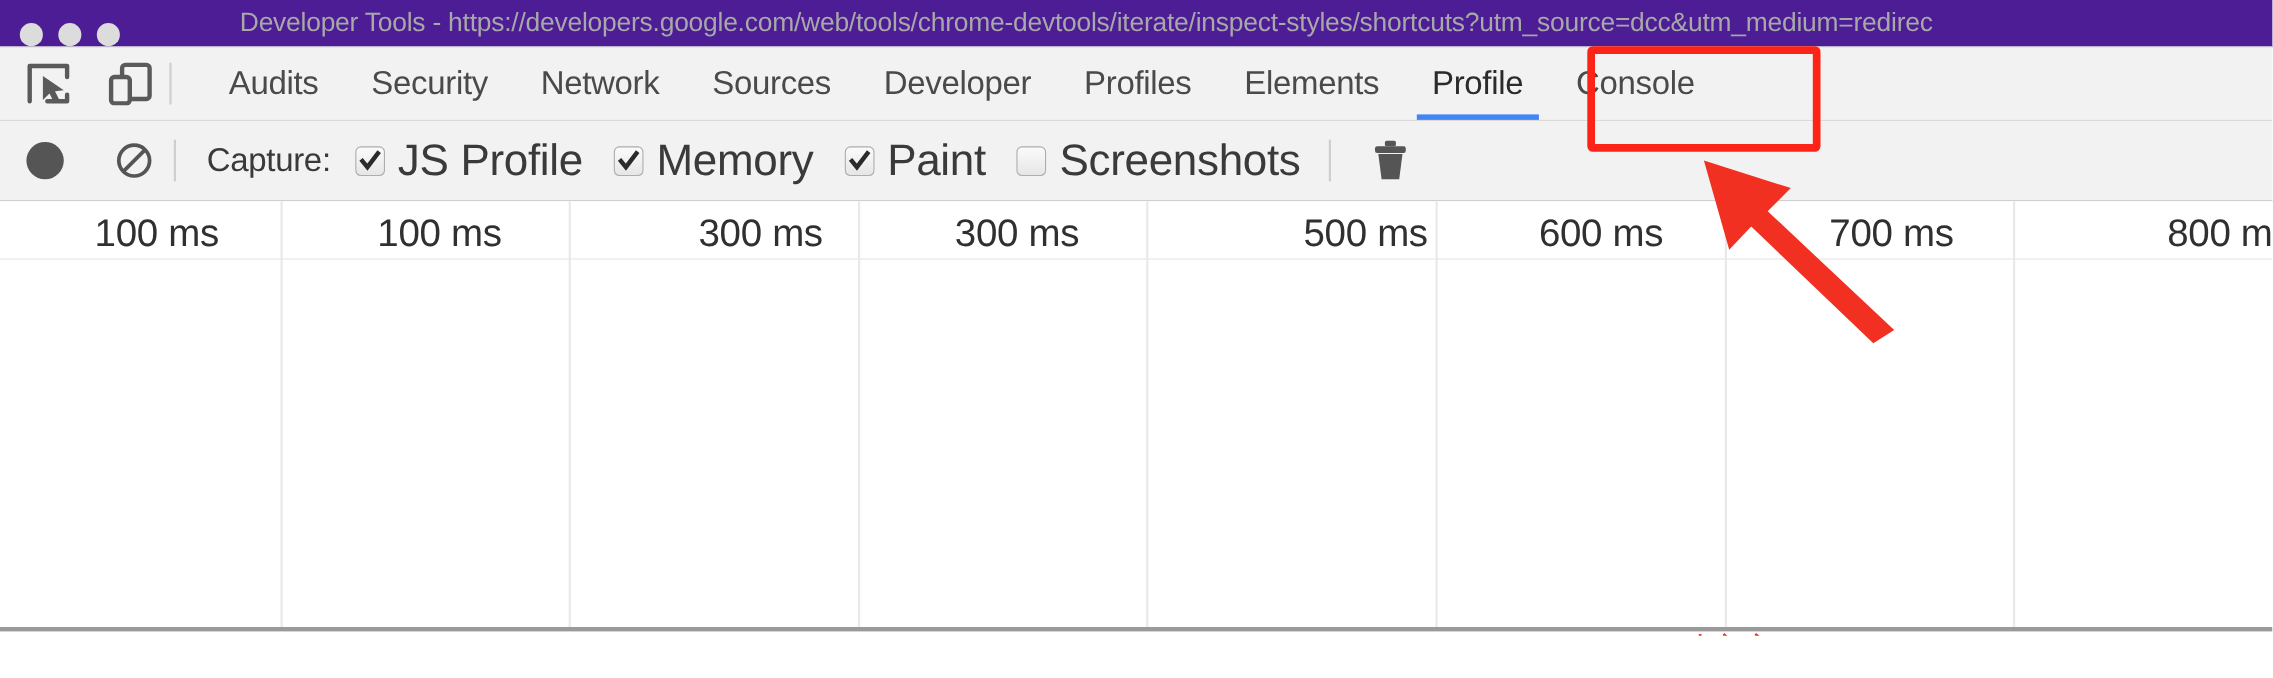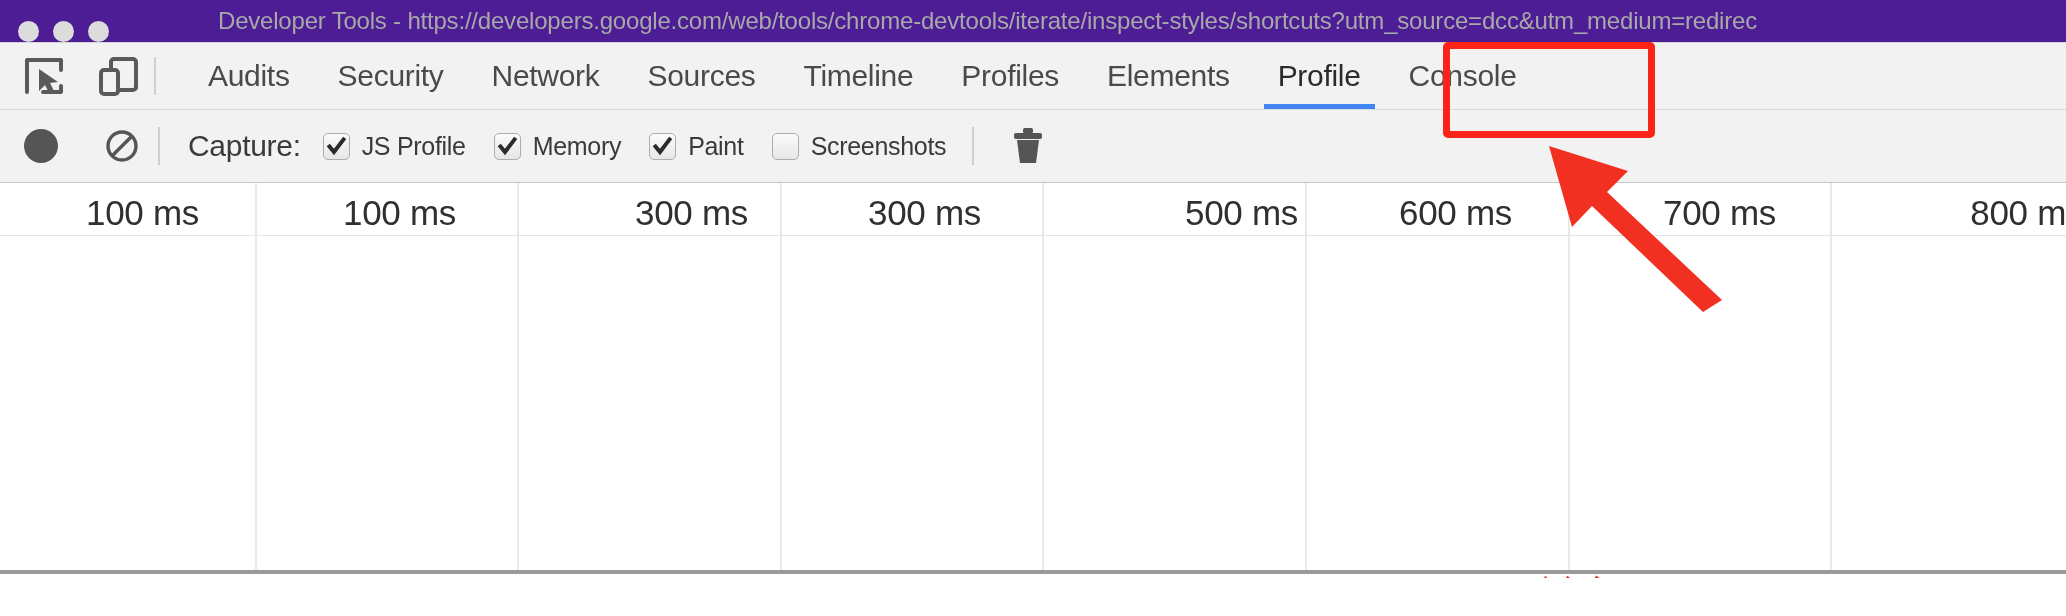--- a/index.html
+++ b/index.html
@@ -176,21 +176,21 @@
     border: 1px solid #adadad;
     background: linear-gradient(#fbfbfb, #e6e6e6);
     display: flex;
     align-items: center;
     justify-content: center;
     box-sizing: border-box;
     flex: 0 0 auto;
   }
   .cbox svg { display: block; }
   .clabel {
-    font-size: 25px;
+    font-size: 40px;
     color: #3a3a3a;
     white-space: nowrap;
     letter-spacing: -0.3px;
   }
 
   
   .timeline {
     position: relative;
     height: 395px;
     background: #ffffff;
@@ -287,21 +287,21 @@
     <div class="tab">
         <span>Security</span>
       </div>
     <div class="tab">
         <span>Network</span>
       </div>
     <div class="tab">
         <span>Sources</span>
       </div>
     <div class="tab">
-        <span>Timeline</span>
+        <span>Developer</span>
       </div>
     <div class="tab">
         <span>Profiles</span>
       </div>
     <div class="tab">
         <span>Elements</span>
       </div>
     <div class="tab active">
         <span>Profile</span>
       </div>

